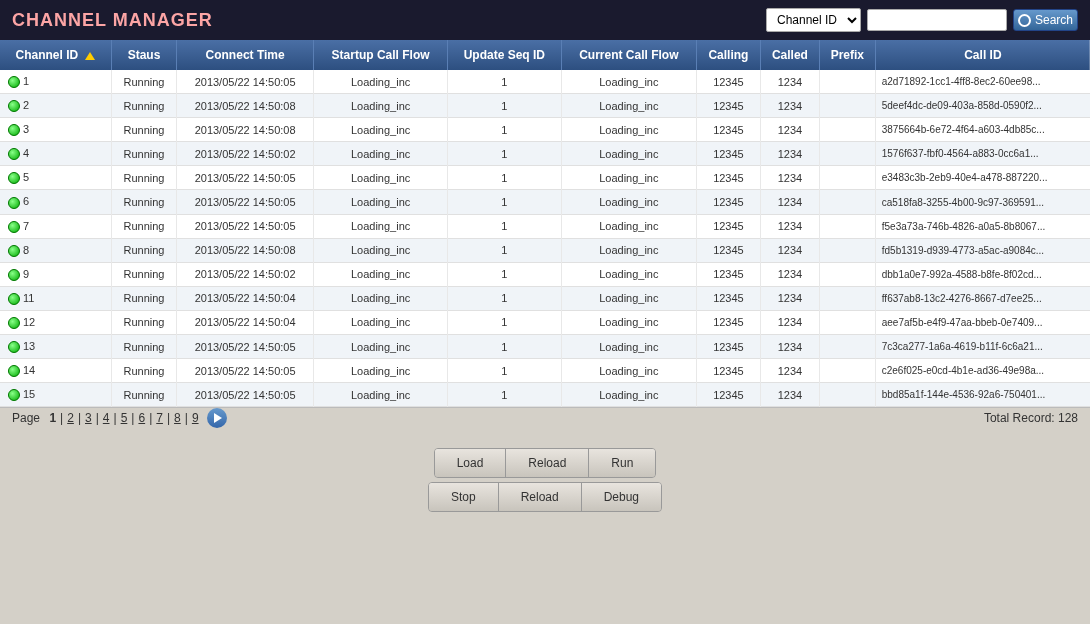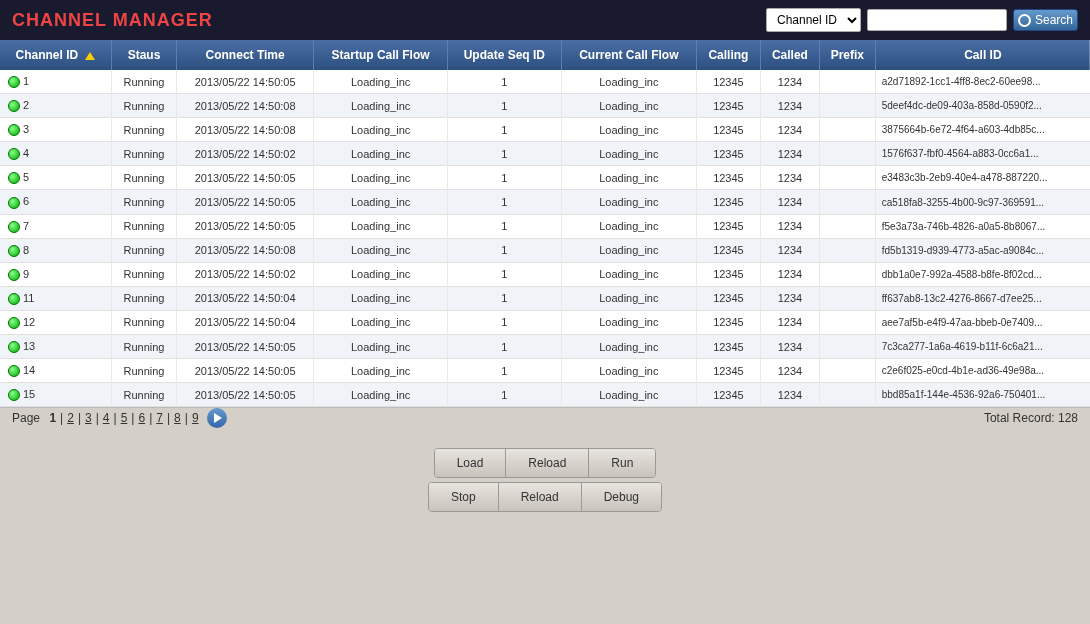--- a/index.html
+++ b/index.html
@@ -1,20 +1,20 @@
 <!DOCTYPE html>
 <html><head>
   <meta charset="utf-8">
   <style>
     * { box-sizing: border-box; margin: 0; padding: 0; }
     body { font-family: Arial, sans-serif; font-size: 12px; background: #d4d0c8; min-width: 1090px; }
 
     
     .header { background: #1a1a2e; padding: 8px 12px; display: flex; align-items: center; justify-content: space-between; }
-    .header-title { color: #ef4444; font-size: 18px; font-weight: bold; letter-spacing: 1px; }
+    .header-title { color: #fca5a5; font-size: 18px; font-weight: bold; letter-spacing: 1px; }
     .header-right { display: flex; align-items: center; gap: 6px; }
     .channel-id-select { padding: 3px 6px; font-size: 12px; border: 1px solid #aaa; background: white; border-radius: 2px; }
     .search-box { padding: 3px 6px; font-size: 12px; border: 1px solid #aaa; width: 140px; border-radius: 2px; }
     .search-btn { padding: 3px 4px; font-size: 12px; background: linear-gradient(to bottom, #6699cc, #336699); color: white; border: 1px solid #224488; border-radius: 3px; cursor: pointer; display: flex; align-items: center; gap: 4px; }
 
     
     .table-container { width: 100%; overflow-x: hidden; }
     table { width: 100%; border-collapse: collapse; background: white; }
     thead tr { background: linear-gradient(to bottom, #4a6fa5, #2d4f80); color: white; }
     thead th { padding: 8px 6px; text-align: center; border-right: 1px solid #5a7fb5; font-size: 12px; font-weight: bold; white-space: nowrap; }

